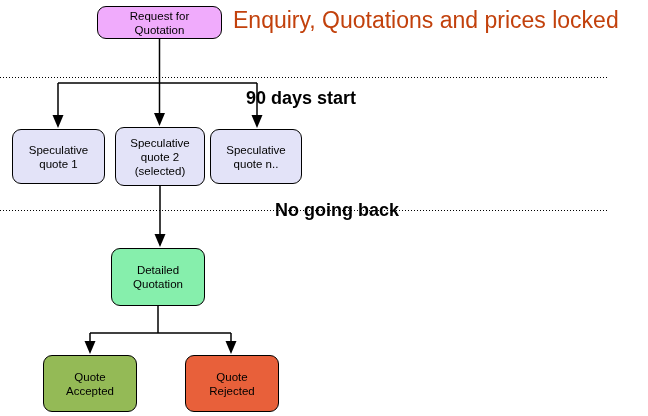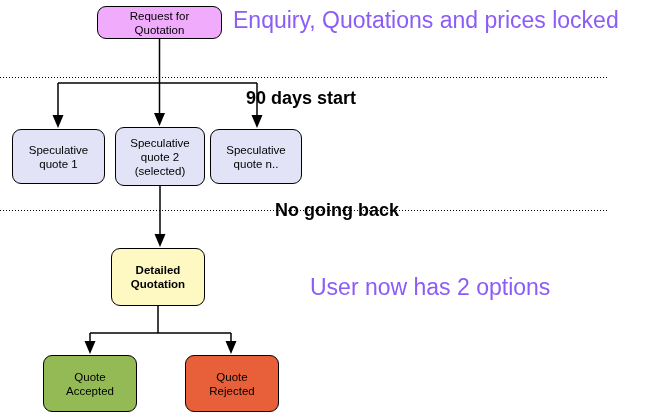--- a/index.html
+++ b/index.html
@@ -53,21 +53,21 @@
     font-weight: bold;
     color: #000000;
     white-space: nowrap;
   }
   .divider-label-1 { left: 246px; top: 71px; margin-top: 17px; }
   .divider-label-2 { left: 243px; top: 200px; margin-left: 32px; }
   .annotation {
     position: absolute;
     font-size: 23px;
     line-height: 27px;
-    color: #8b5cf6;
+    color: #c2410c;
     white-space: pre-line;
   }
   .annotation-top    { left: 233px; top: 7px; }
   .annotation-middle { left: 320px; top: 130px; }
   .annotation-bottom { left: 310px; top: 274px; }
 </style>
 </head>
 <body>
 
 <div class="canvas">
@@ -104,28 +104,27 @@
   <div class="node node-spec1" style="background-color: rgb(227, 227, 248);">Speculative
 quote 1</div>
 
   <div class="node node-spec2" style="background-color: rgb(227, 227, 248);">Speculative
 quote 2
 (selected)</div>
 
   <div class="node node-spec3" style="background-color: rgb(227, 227, 248);">Speculative
 quote n..</div>
 
-  <div class="node node-detailed" style="background-color: #fef9c3; font-weight: bold;">Detailed
+  <div class="node node-detailed" style="background-color: #86efac;">Detailed
 Quotation</div>
 
   <div class="node node-accepted" style="background-color: rgb(148, 186, 86);">Quote
 Accepted</div>
 
   <div class="node node-rejected" style="background-color: rgb(232, 96, 58);">Quote
 Rejected</div>
 
   <div class="divider-label divider-label-1">90 days start</div>
   <div class="divider-label divider-label-2">No going back</div>
 
   <div class="annotation annotation-top">Enquiry, Quotations and prices locked</div>
-  <div class="annotation annotation-bottom">User now has 2 options</div>
 
 </div>
 
 </body></html>

